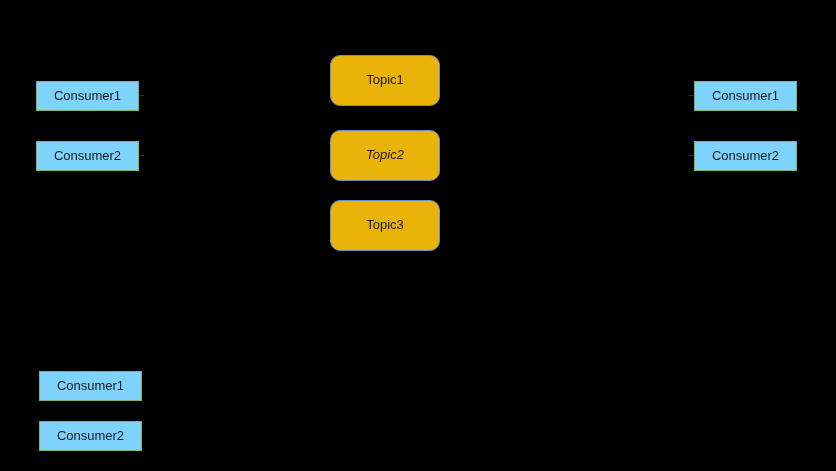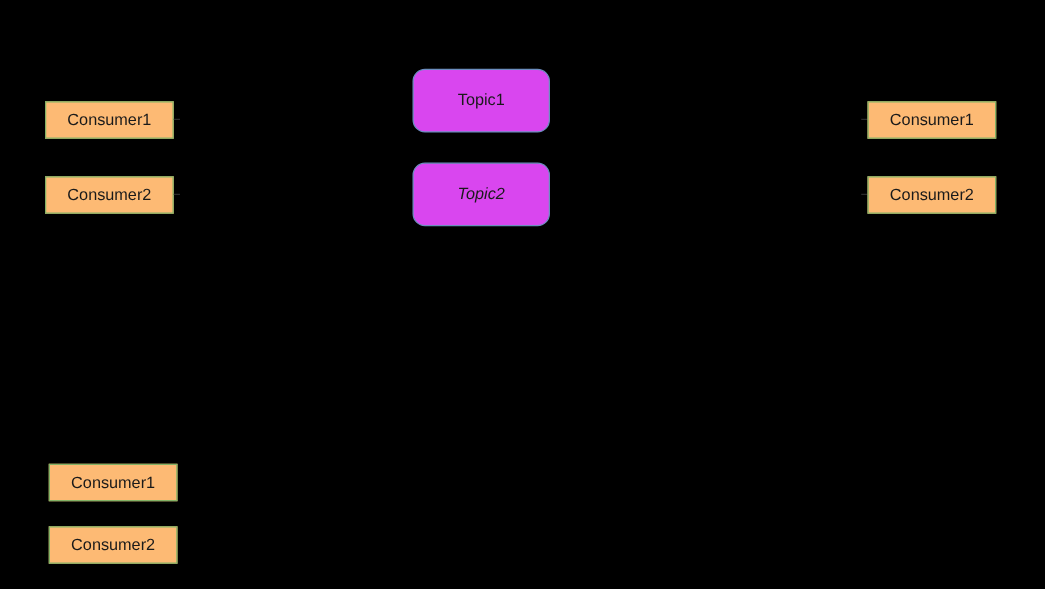--- a/index.html
+++ b/index.html
@@ -20,29 +20,29 @@
     box-sizing: border-box;
     display: flex;
     align-items: center;
     justify-content: center;
     text-align: center;
     line-height: 1.1;
     white-space: nowrap;
     -webkit-font-smoothing: antialiased;
   }
   .consumer-node {
-    background: #fdba74;
+    background: #7dd3fc;
     border: 1px solid #82b366;
     color: #1a1a1a;
     font-size: 13px;
     width: 103px;
     height: 30px;
   }
   .topic-node {
-    background: #d946ef;
+    background: #eab308;
     border: 1px solid #6c8ebf;
     border-radius: 10px;
     color: #1a1a1a;
     font-size: 13px;
     width: 110px;
     height: 51px;
   }
   .stub {
     position: absolute;
     height: 1px;
@@ -66,20 +66,23 @@
   <div class="stub" style="left:139px; top:155px;"></div>
 
   <div class="node topic-node" style="left:330px; top:55px;">
     <span>Topic1</span>
   </div>
 
   <div class="node topic-node" style="left:330px; top:130px;font-style:italic;">
     <span>Topic2</span>
   </div>
 
+  <div class="node topic-node" style="left:330px; top:200px;">
+    <span>Topic3</span>
+  </div>
 
   <div class="stub" style="left:689px; top:95px;"></div>
   <div class="node consumer-node" style="left:694px; top:81px;">
     <span>Consumer1</span>
   </div>
 
   <div class="stub" style="left:689px; top:155px;"></div>
   <div class="node consumer-node" style="left:694px; top:141px;">
     <span>Consumer2</span>
   </div>

